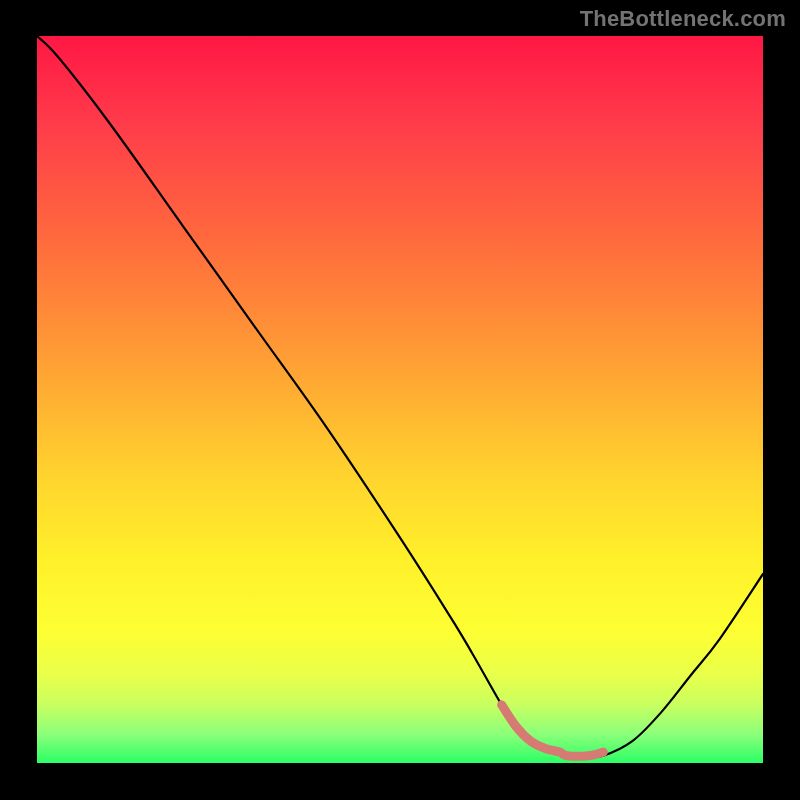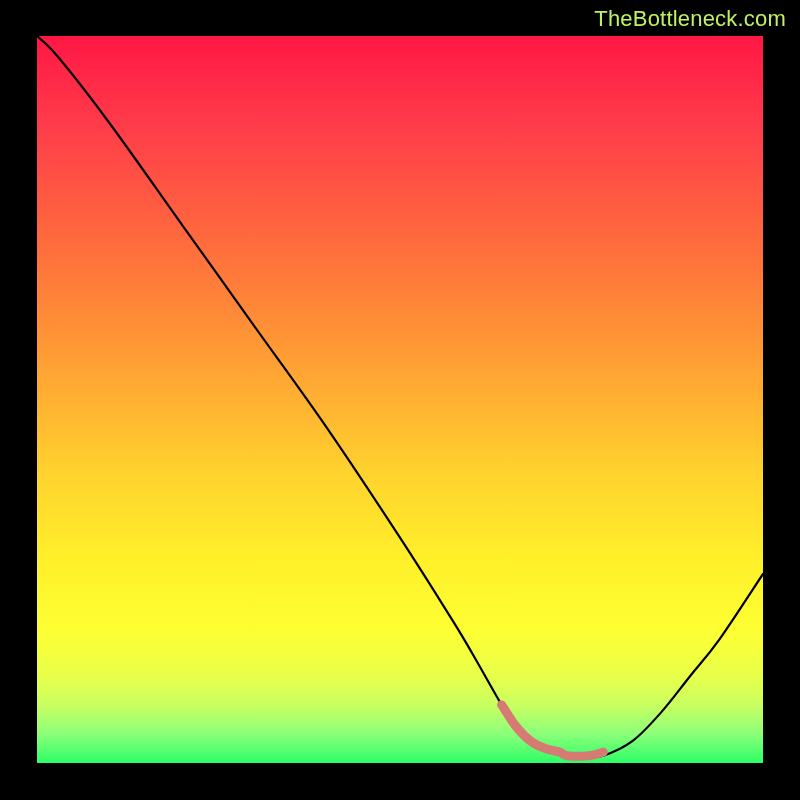--- a/index.html
+++ b/index.html
@@ -7,24 +7,24 @@
   .container {
     position: relative;
     width: 800px;
     height: 800px;
     background: #000;
   }
   .watermark {
     position: absolute;
     top: 6px;
     right: 14px;
-    color: #bef264;
+    color: #737373;
     font-family: Arial, Helvetica, sans-serif;
     font-size: 22px;
-    font-weight: 400;
+    font-weight: 700;
     letter-spacing: 0.2px;
     z-index: 10;
   }
   .plot-area {
     position: absolute;
     left: 37px;
     top: 36px;
     width: 726px;
     height: 727px;
   }

